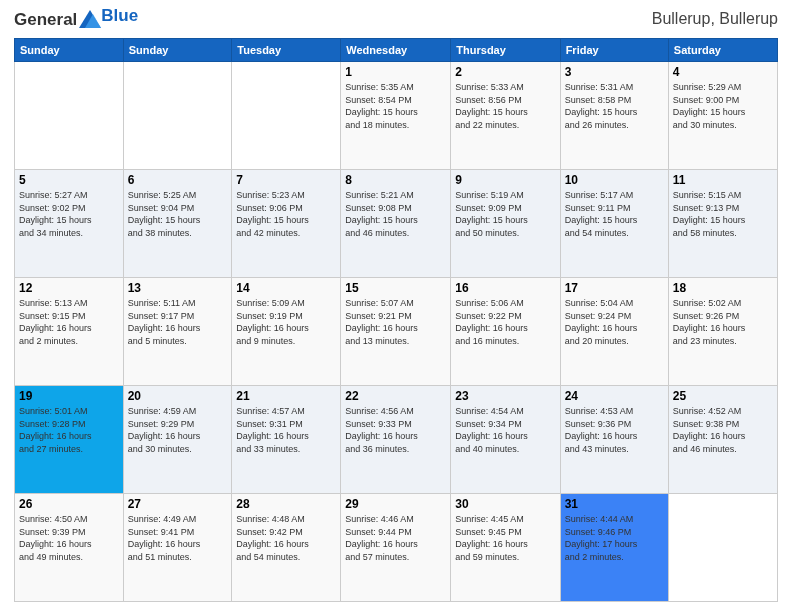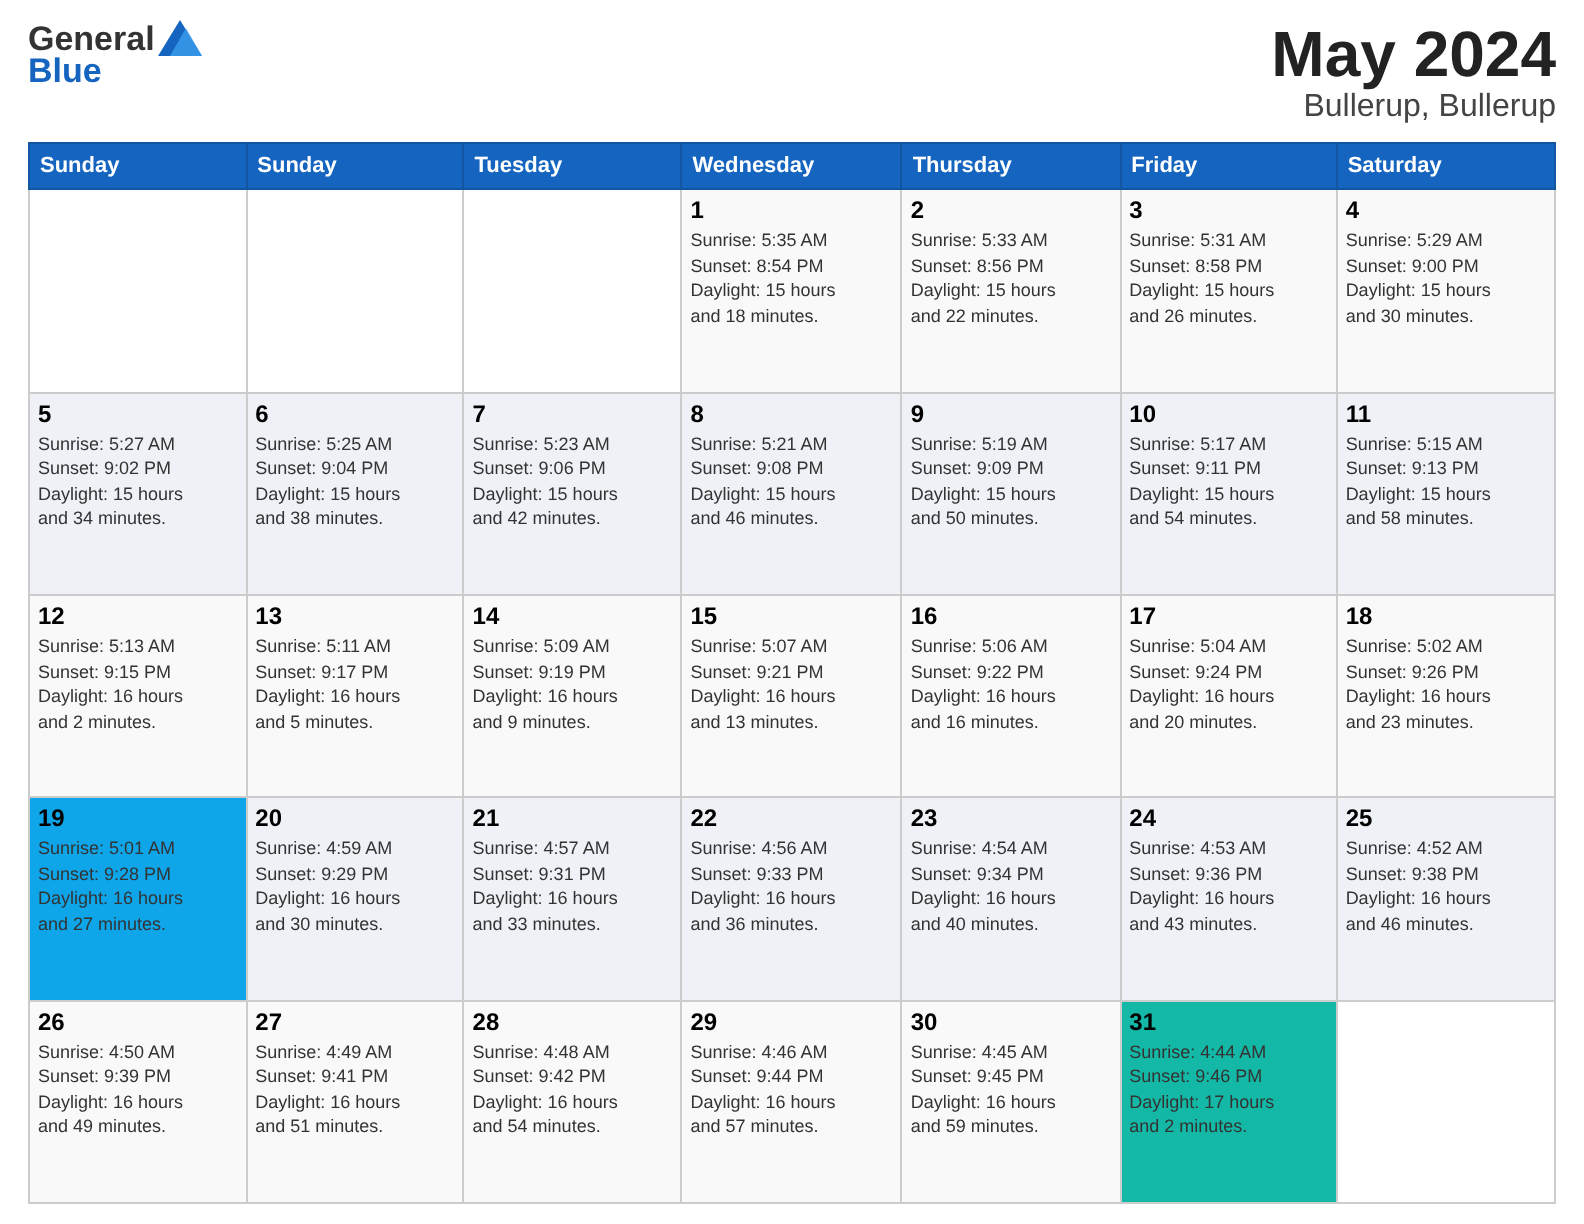--- a/index.html
+++ b/index.html
@@ -84,33 +84,32 @@
     .empty-cell {
       background: #fff !important;
     }
   </style>
 </head>
 <body>
 
 <div class="container">
   <div class="header">
     <div class="logo">
-      <div style="display:flex;flex-direction:column;align-items:flex-start;">
+      <div style="display:flex;flex-direction:row;align-items:flex-start;">
         <div style="display:flex;align-items:center;">
           <span style="font-size:17px;font-weight:bold;color:#333;">General</span>
           <svg width="22" height="18" viewBox="0 0 22 18" style="margin-left:2px;margin-top:-2px;">
             <polygon points="0,18 11,0 22,18" fill="#1565c0"></polygon>
             <polygon points="6,18 14,4 22,18" fill="#42a5f5" opacity="0.7"></polygon>
           </svg>
         </div>
         <span style="font-size:17px;font-weight:bold;color:#1565c0;margin-top:-4px;">Blue</span>
       </div>
     </div>
     <div class="title-block">
-      <div class="month-title">May 2024</div>
       <div class="location-title">Bullerup, Bullerup</div>
     </div>
   </div>
 
   <table class="calendar">
     <thead>
       <tr>
         <th>Sunday</th>
         <th>Sunday</th>
         <th>Tuesday</th>
@@ -246,21 +245,21 @@
             <div class="day-info">Sunrise: 4:48 AM<br>Sunset: 9:42 PM<br>Daylight: 16 hours<br>and 54 minutes.</div>
           </td>
           <td style="background: rgb(249, 249, 249);">
             <span class="day-number">29</span>
             <div class="day-info">Sunrise: 4:46 AM<br>Sunset: 9:44 PM<br>Daylight: 16 hours<br>and 57 minutes.</div>
           </td>
           <td style="background: rgb(249, 249, 249);">
             <span class="day-number">30</span>
             <div class="day-info">Sunrise: 4:45 AM<br>Sunset: 9:45 PM<br>Daylight: 16 hours<br>and 59 minutes.</div>
           </td>
-          <td style="background: #14b8a6;">
+          <td style="background: #3b82f6;">
             <span class="day-number">31</span>
             <div class="day-info">Sunrise: 4:44 AM<br>Sunset: 9:46 PM<br>Daylight: 17 hours<br>and 2 minutes.</div>
           </td>
           <td class="empty-cell" style="background: rgb(255, 255, 255);"></td>
         </tr>
       </tbody>
   </table>
 </div>
 
 </body></html>

